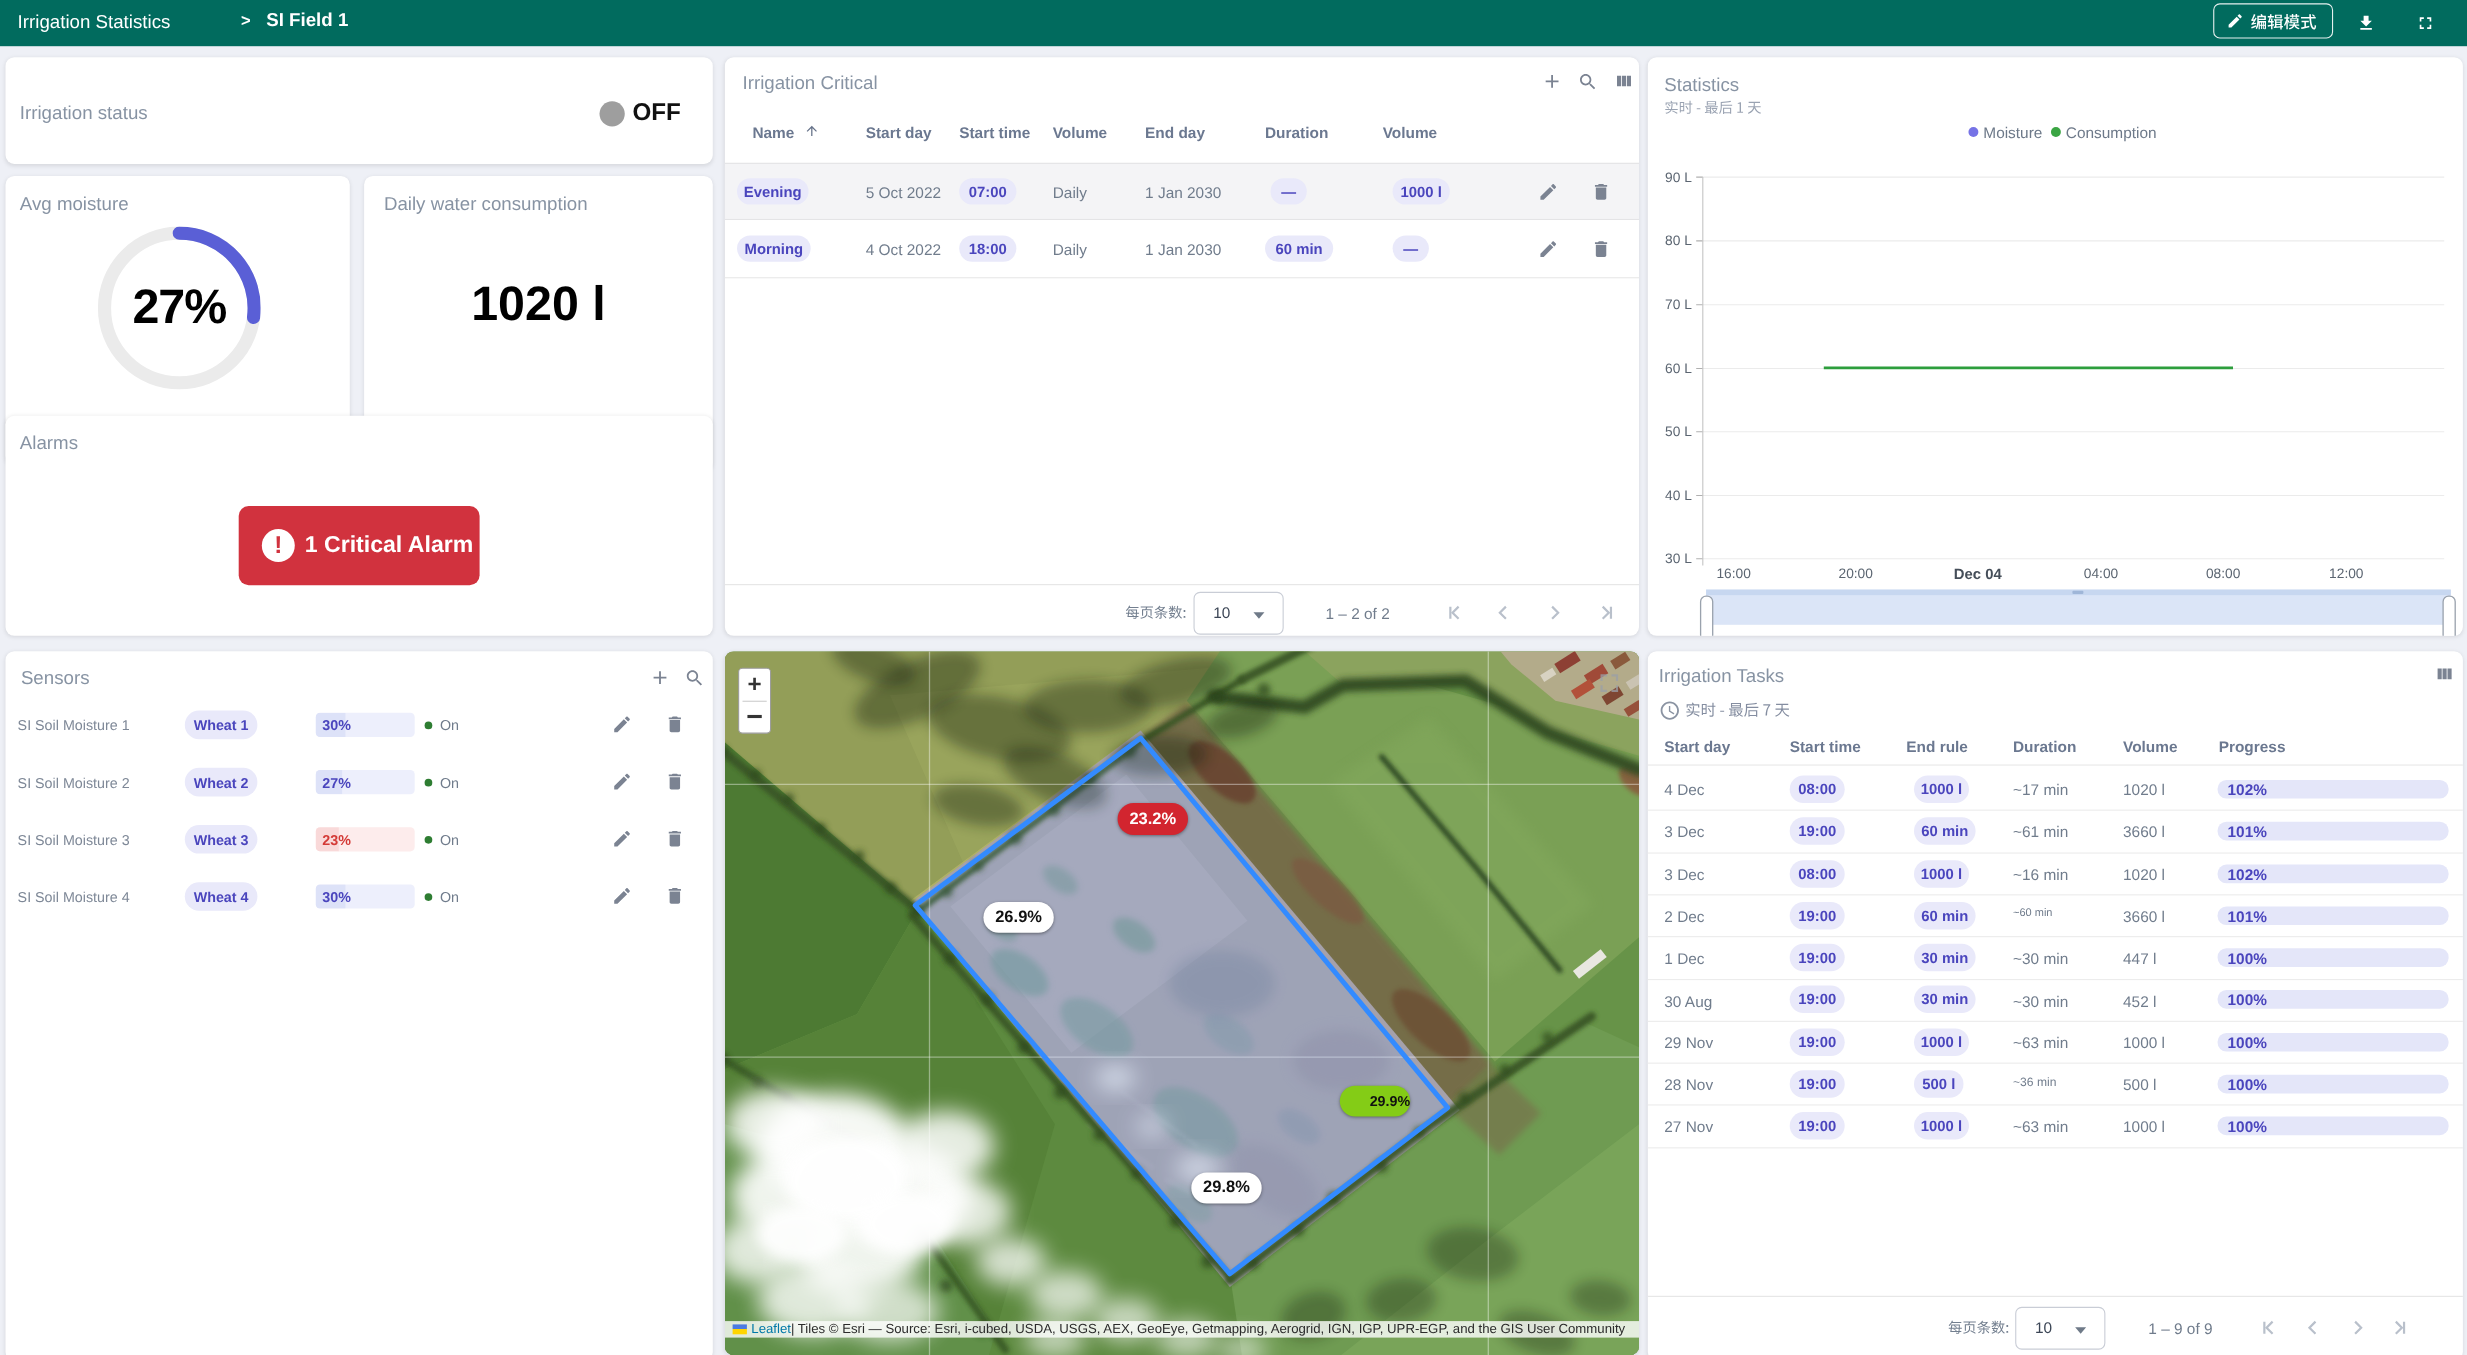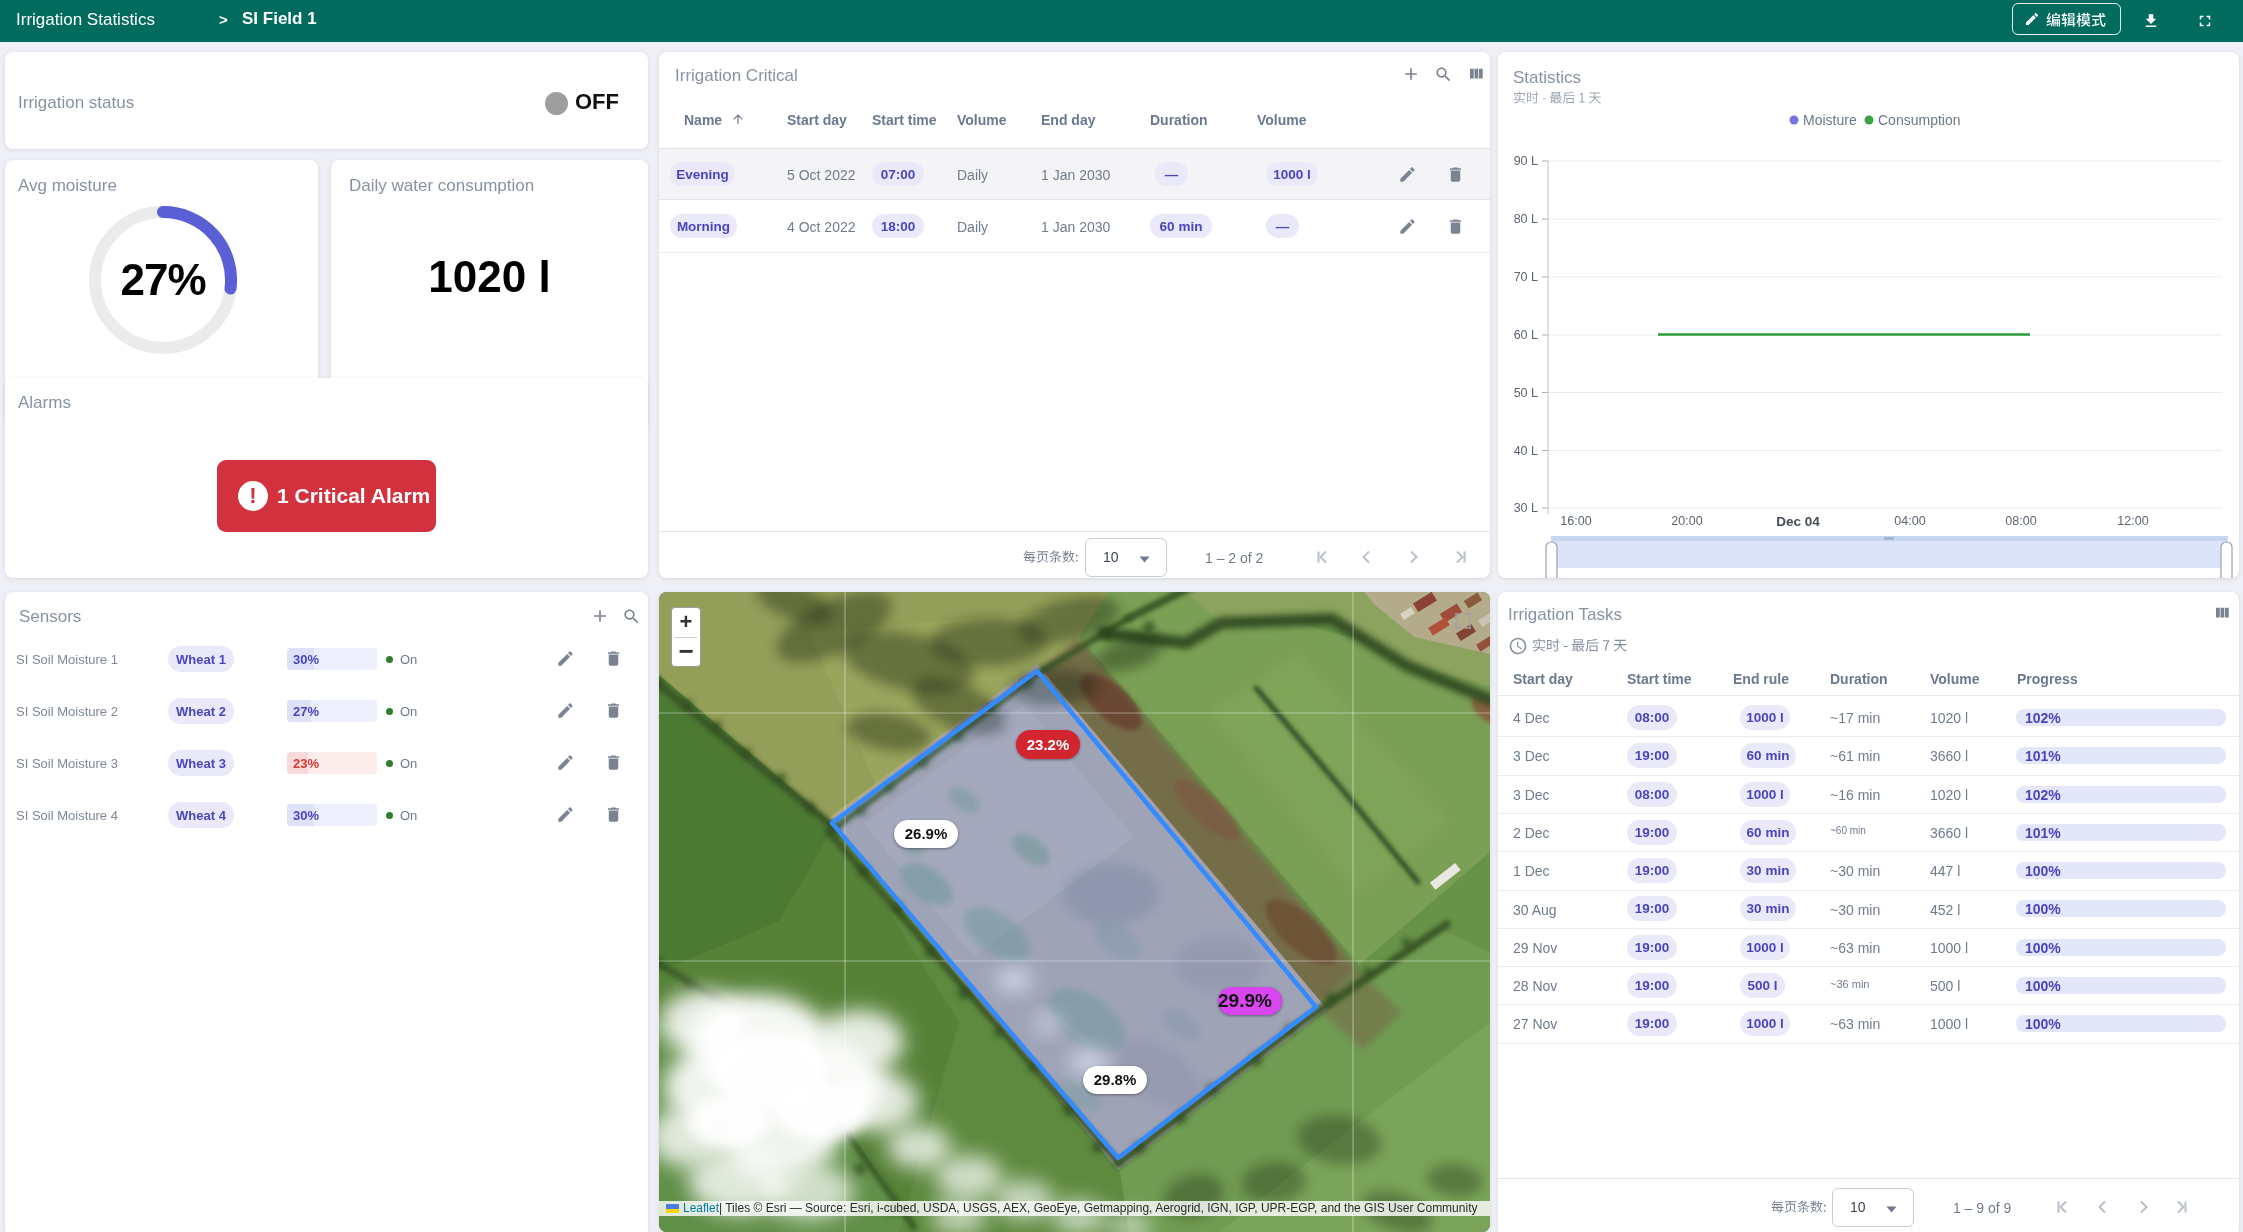--- a/index.html
+++ b/index.html
@@ -540,21 +540,21 @@
     </svg>
 
   <div class="abs" style="left:12px;top:15px;width:30px;height:60px;background:#fff;border:1.5px solid #9c9c9c;border-radius:4px">
     <div class="abs" style="left:0;top:0;width:100%;height:30px;text-align:center;font-size:22px;font-weight:bold;color:#333;line-height:28px">+</div>
     <div class="abs" style="left:3px;top:29px;width:22px;height:1px;background:#ccc"></div>
     <div class="abs" style="left:0;top:30px;width:100%;height:30px;text-align:center;font-size:26px;font-weight:bold;color:#333;line-height:26px">−</div>
   </div>
 
   <div class="abs" style="left:357px;top:138px;width:64px;height:29px;background:#d2252f;border-radius:15px;color:#fff;font-weight:bold;font-size:15px;text-align:center;line-height:29px;box-shadow:0 1px 3px rgba(0,0,0,.4)">23.2%</div>
   <div class="abs" style="left:235px;top:228px;width:64px;height:28px;background:#fff;border-radius:14px;color:#111;font-weight:bold;font-size:15px;text-align:center;line-height:28px;box-shadow:0 1px 3px rgba(0,0,0,.4)">26.9%</div>
-  <div class="abs" style="left:559px;top:395px;width:64px;height:28px;background:#d946ef;border-radius:14px;color:#111;font-weight:bold;font-size:19px;text-align:left;line-height:28px;box-shadow:0 1px 3px rgba(0,0,0,.4)">29.9%</div>
+  <div class="abs" style="left:559px;top:395px;width:64px;height:28px;background:#84cc16;border-radius:14px;color:#111;font-weight:bold;font-size:13px;text-align:right;line-height:28px;box-shadow:0 1px 3px rgba(0,0,0,.4)">29.9%</div>
   <div class="abs" style="left:424px;top:474px;width:64px;height:28px;background:#fff;border-radius:14px;color:#111;font-weight:bold;font-size:15px;text-align:center;line-height:28px;box-shadow:0 1px 3px rgba(0,0,0,.4)">29.8%</div>
 
   <div class="abs" style="left:0;bottom:16px;width:831px;height:15px;background:rgba(255,255,255,.8);font-size:12px;color:#2b2b2b;white-space:nowrap">
     <span class="abs" style="left:7px;top:3px;width:13px;height:9px;background:linear-gradient(#4c7be1 50%,#ffd500 50%)"></span>
     <span class="abs" style="left:24px;top:0px;color:#0078a8">Leaflet</span>
     <span class="abs" style="left:60px;top:0px"> | Tiles © Esri — Source: Esri, i-cubed, USDA, USGS, AEX, GeoEye, Getmapping, Aerogrid, IGN, IGP, UPR-EGP, and the GIS User Community</span>
   </div>
 </div>
 
 </body></html>

